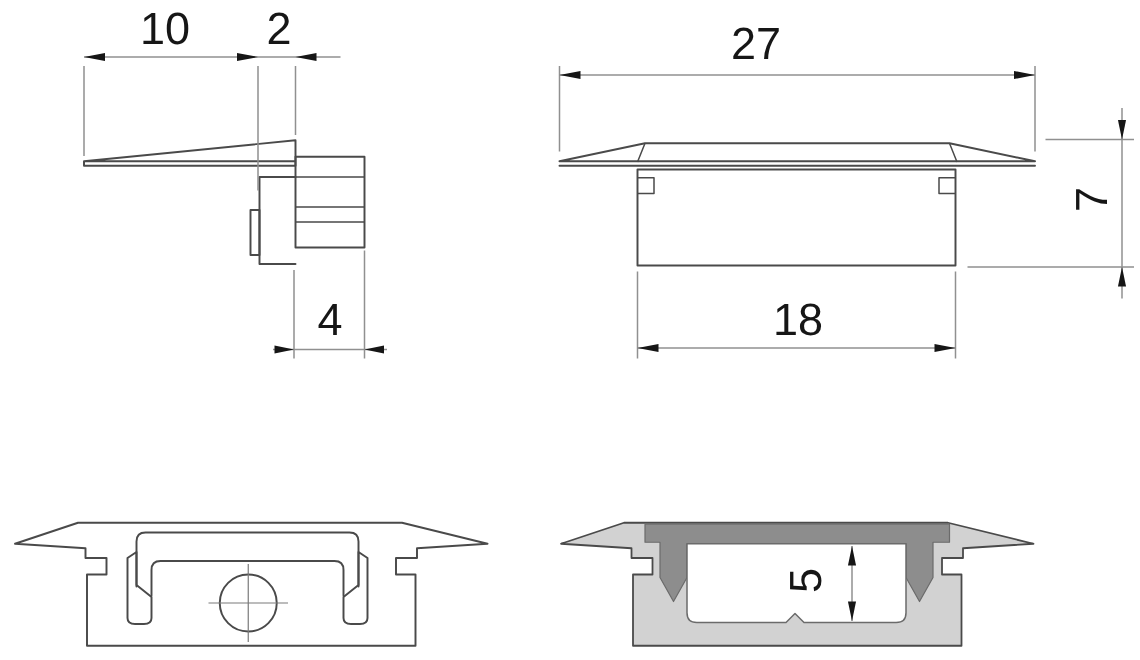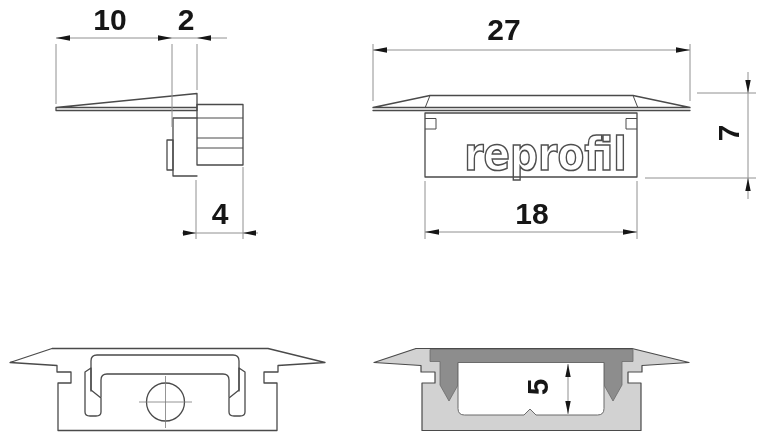--- a/index.html
+++ b/index.html
@@ -1,18 +1,18 @@
 <!DOCTYPE html>
 <html style="--background: #ffffff; --outline: #4a4a4a; --dimension: #909090; --text: #161616; --fill_light: #d2d2d2; --fill_dark: #8d8d8d;"><head>
 <meta charset="utf-8">
 <style>
   html,body{margin:0;padding:0;background:#fff;}
   .canvas{
     position:relative;width:760px;height:440px;background:var(--background,#fff);
-    overflow:hidden;font-family:"Liberation Sans",sans-serif;font-weight:bold;
+    overflow:hidden;font-family:"Liberation Sans",sans-serif;
   }
   svg{position:absolute;left:0;top:0;}
   
   .outline{fill:none;stroke:var(--outline,#4a4a4a);stroke-width:1.3;stroke-linejoin:round;stroke-linecap:round;}
   .thin{fill:none;stroke:var(--outline,#4a4a4a);stroke-width:1;stroke-linejoin:round;}
   .dimline{fill:none;stroke:var(--dimension,#909090);stroke-width:1;}
   .arrow{fill:var(--text,#161616);stroke:none;}
   .fill-light{fill:var(--fill_light,#d2d2d2);stroke:var(--outline,#6b6b6b);stroke-width:1.2;stroke-linejoin:round;}
   .fill-dark{fill:var(--fill_dark,#8d8d8d);stroke:#6b6b6b;stroke-width:0.8;stroke-linejoin:round;}
   .fill-white{fill:#ffffff;stroke:#6b6b6b;stroke-width:1;stroke-linejoin:round;}
@@ -108,15 +108,14 @@
   </svg>
 
   <span class="lbl" style="left:110px;top:20px">10</span>
   <span class="lbl" style="left:186px;top:20px">2</span>
   <span class="lbl" style="left:220px;top:214px">4</span>
   <span class="lbl" style="left:504px;top:30px">27</span>
   <span class="lbl rot" style="left:729px;top:133px">7</span>
   <span class="lbl" style="left:532px;top:214px">18</span>
   <span class="lbl rot" style="left:538px;top:387px">5</span>
 
-  <div class="logo"><span class="squeeze">reprofil</span></div>
 
 </div>
 
 </body></html>

